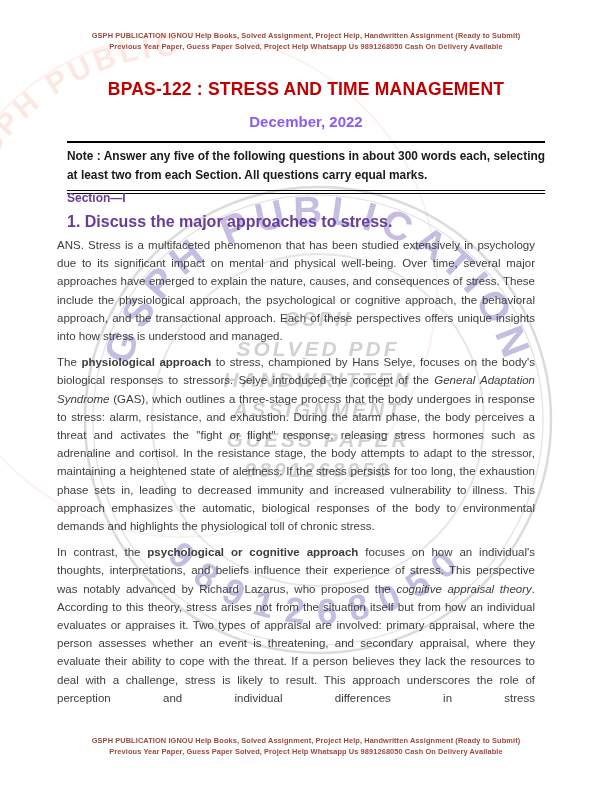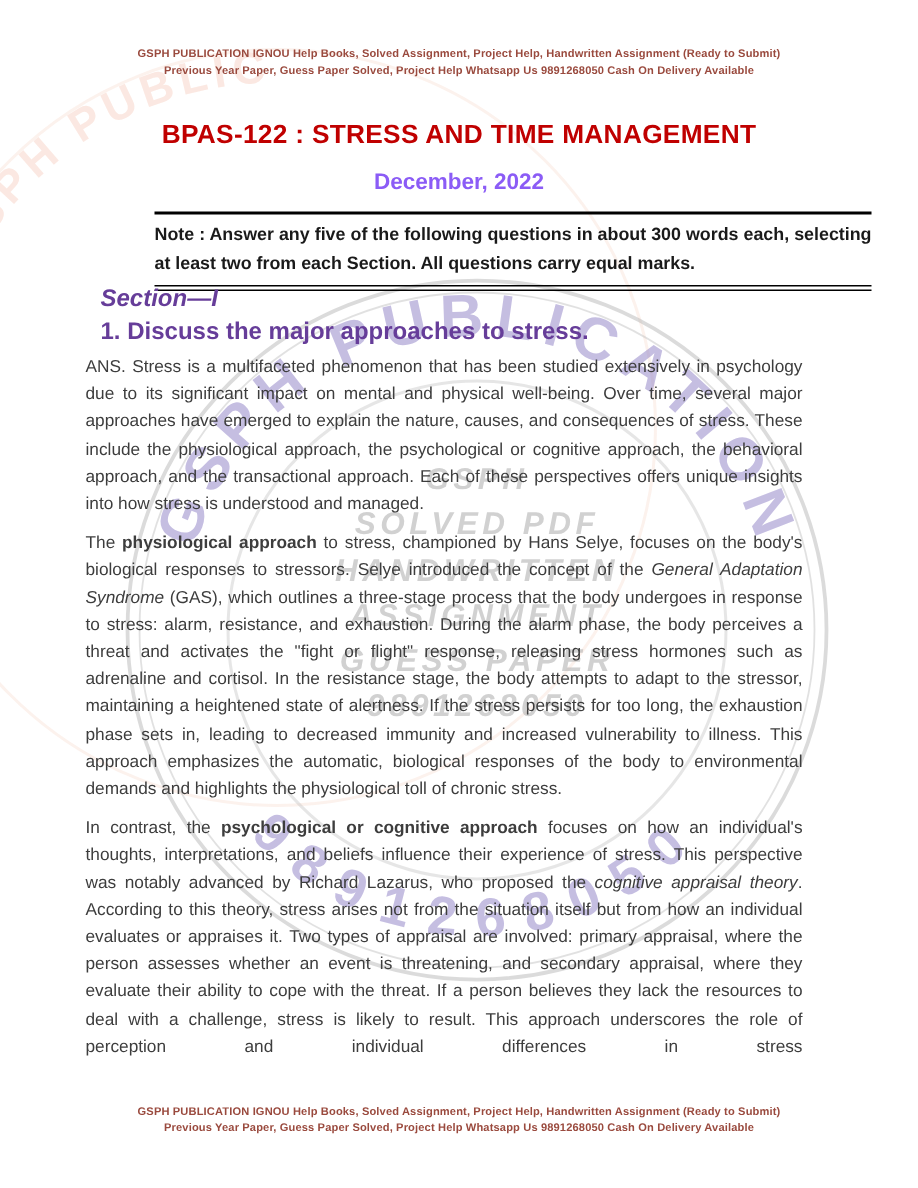--- a/index.html
+++ b/index.html
@@ -40,26 +40,25 @@
   }
 
   .note-block{
     position:absolute;top:141px;left:67px;width:478px;
     border-top:2px solid #000;
     border-bottom:4px double #000;
     padding:4px 0 5px 0;
     font-size:11.9px;font-weight:bold;color:#1a1a1a;
     line-height:18.8px;
     text-align:justify;
-    margin-left:36px;
   }
 
   .section-heading{
     position:absolute;top:191px;left:67px;
-    font-size:16px;font-weight:bold;color:#663d99;font-style:italic;
+    font-size:12px;font-weight:bold;color:#663d99;
   }
   .question{
     position:absolute;top:213px;left:67px;
     font-size:16px;font-weight:bold;color:#663d99;
   }
 
   .answer{
     position:absolute;top:236px;left:57px;width:478px;
     font-size:11.5px;color:#3d3d3d;
     line-height:18.2px;

